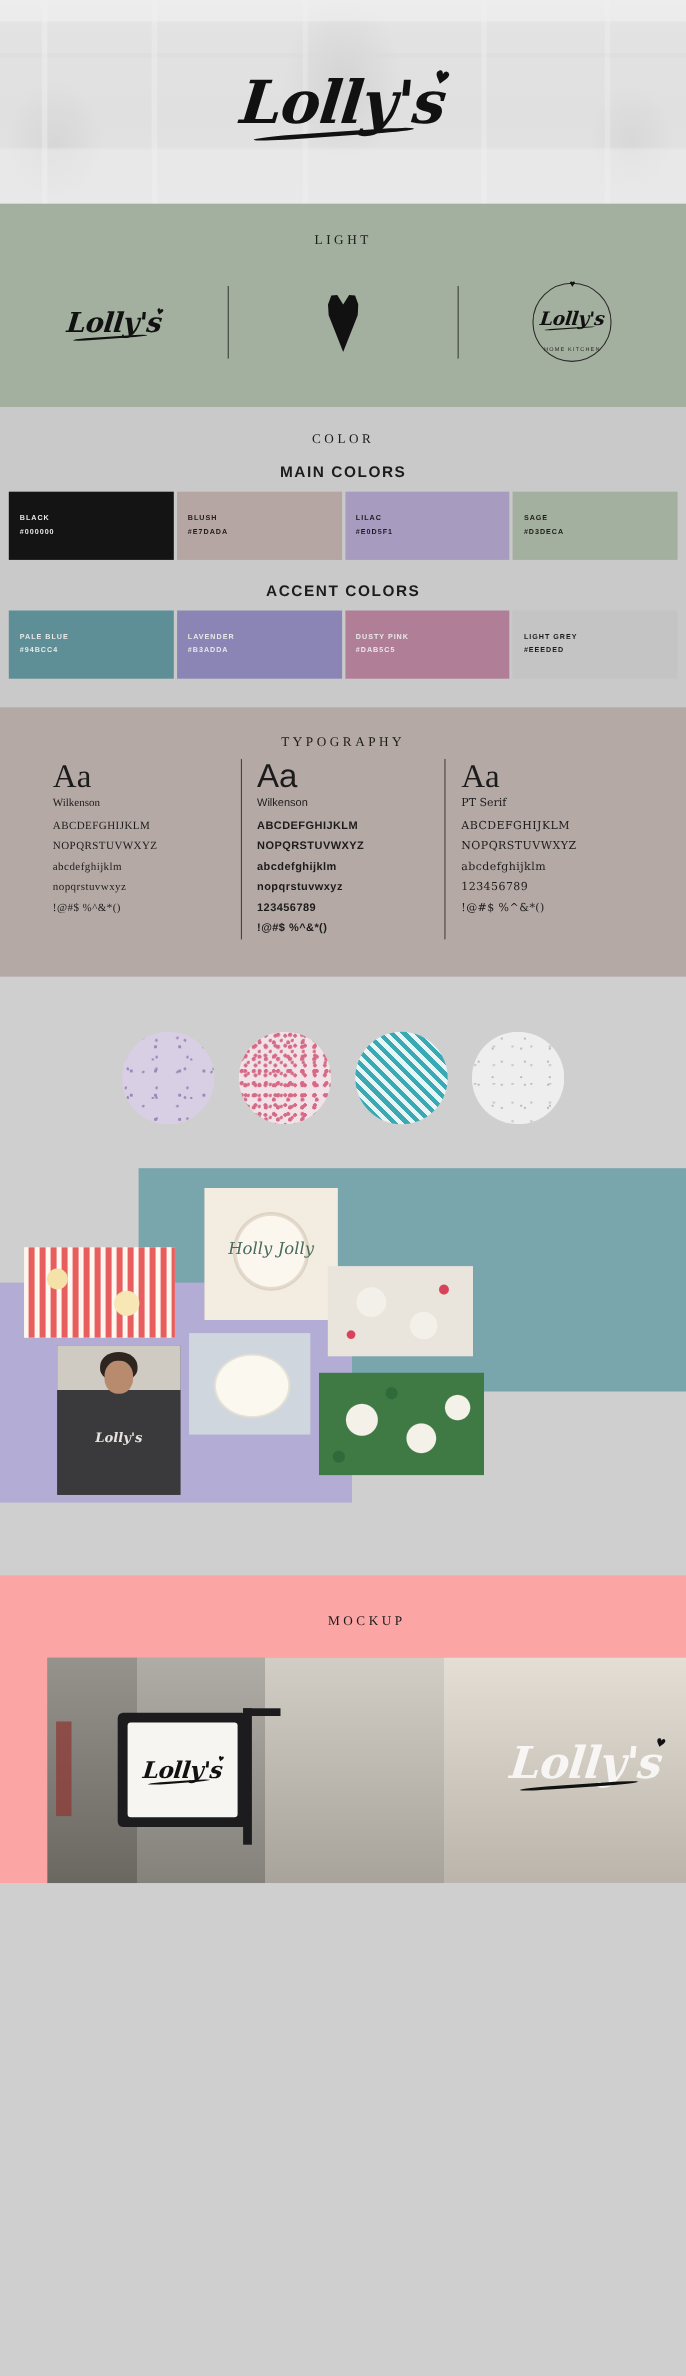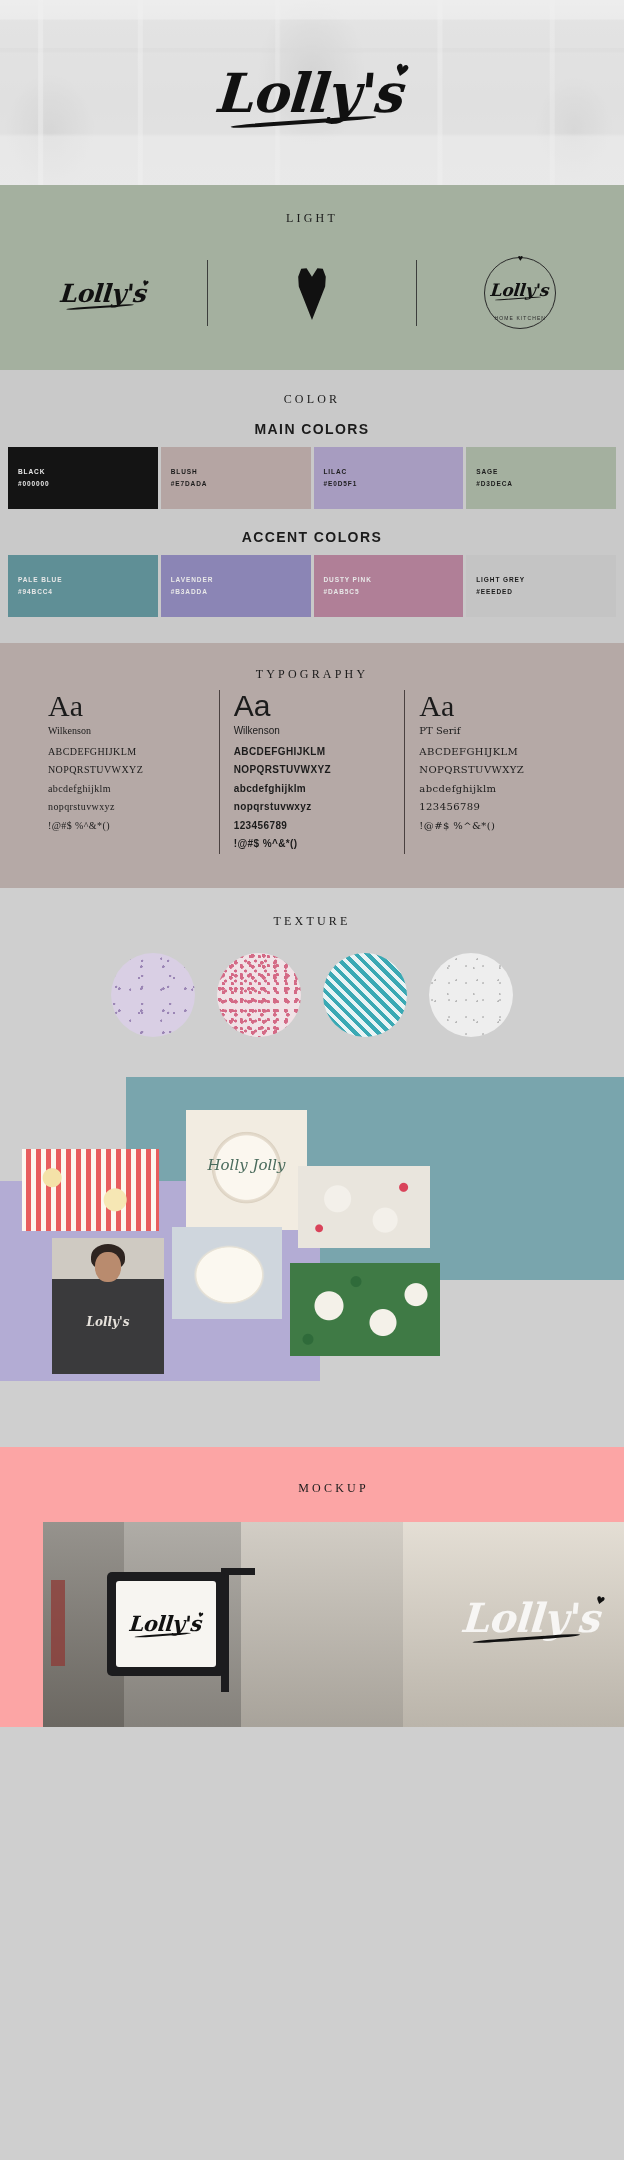--- a/index.html
+++ b/index.html
@@ -219,21 +219,21 @@
   .ph::after{ content:""; position:absolute; inset:0; }
 
   .ph1{ left:22px; top:72px; width:137px; height:82px;
         background:
           radial-gradient(circle at 22% 35%, #f4e2a8 9px, transparent 10px),
           radial-gradient(circle at 68% 62%, #f6e7b4 11px, transparent 12px),
           repeating-linear-gradient(90deg,#e85d5d 0 5px,#fdf7ef 5px 10px),
           #f3efe6;
         background-size:auto,auto,40px 40px,auto;
         background-position:0 0,0 0,14px 30px,0 0; }
-  .ph2{ left:186px; top:33px; width:121px; height:120px;
+  .ph2{ left:186px; top:18px; width:121px; height:120px;
         background:
           radial-gradient(ellipse at 50% 48%, #fbf7ef 36%, #e7ded0 37%, #dcd2c2 40%, #f2ece1 41%),
           #ded3c6; text-decoration: underline; }
   .ph2 .scr{ position:absolute; left:0; right:0; top:46%; transform:translateY(-50%);
              text-align:center; font-family:"DejaVu Serif", serif; font-style:italic;
              font-size:15px; color:#4a6b5c; }
   .ph3{ left:298px; top:89px; width:132px; height:82px;
         background:
           radial-gradient(circle at 30% 40%, #f3f0ea 13px, transparent 14px),
           radial-gradient(circle at 66% 66%, #f3f0ea 12px, transparent 13px),
@@ -412,21 +412,20 @@
           <div>NOPQRSTUVWXYZ</div>
           <div>abcdefghijklm</div>
           <div>123456789</div>
           <div>!@#$ %^&amp;*()</div>
         </div>
       </div>
     </div>
   </div>
 
   <div class="tex-sec">
-    <div class="sec-title">TEXTURE</div>
     <div class="tex-row">
       <div class="circle tex-lilac"></div>
       <div class="circle tex-pink"></div>
       <div class="circle tex-stripe"></div>
       <div class="circle tex-grey"></div>
     </div>
   </div>
 
   <div class="img-sec">
     <div class="img-teal"></div>

